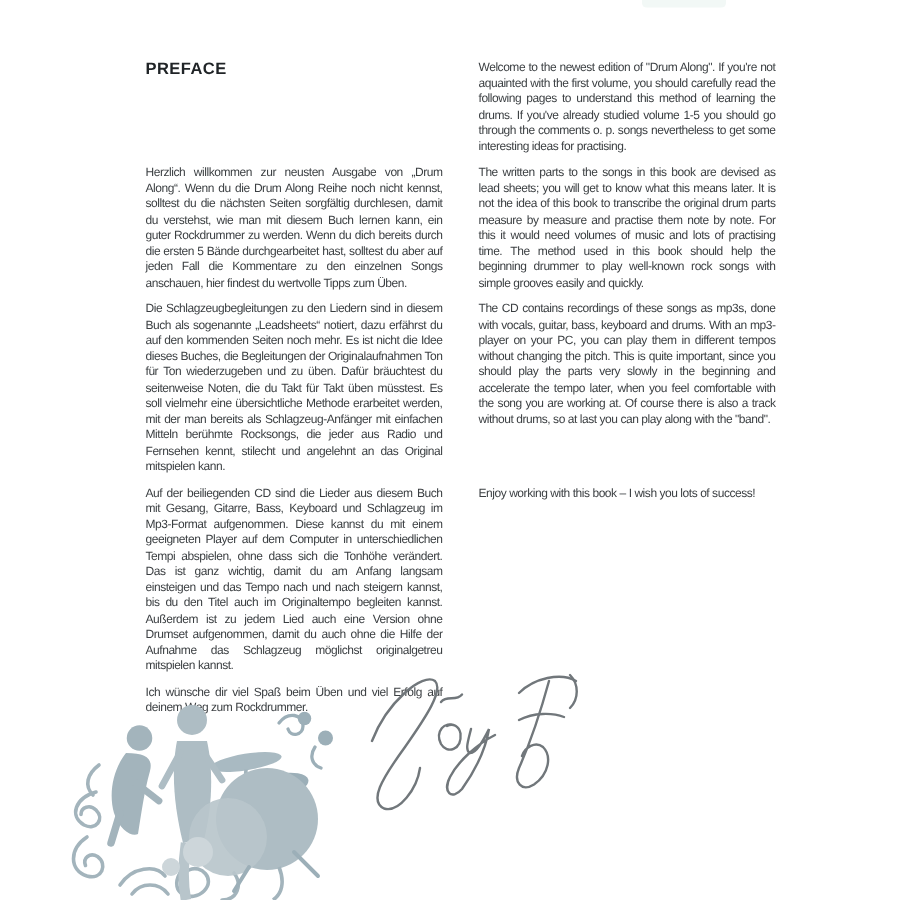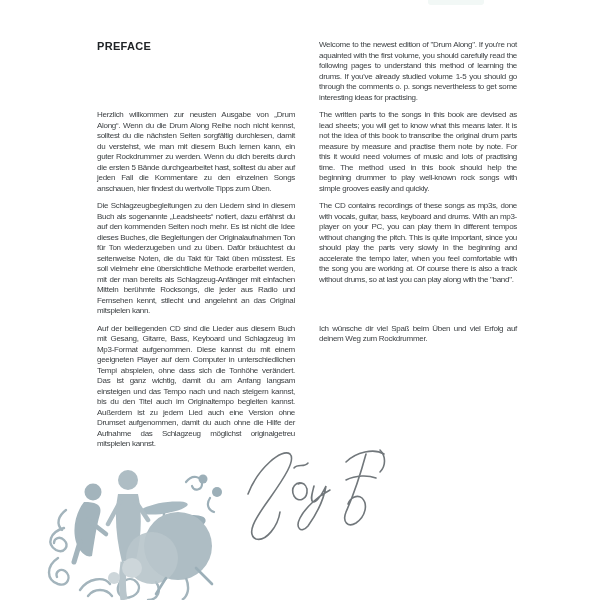--- a/index.html
+++ b/index.html
@@ -56,20 +56,21 @@
 
     <p class="para">Welcome to the newest edition of "Drum Along". If you're not aquainted with the first volume, you should carefully read the following pages to understand this method of learning the drums. If you've already studied volume 1-5 you should go through the comments o. p. songs nevertheless to get some interesting ideas for practising.</p>
     <p class="para">Herzlich willkommen zur neusten Ausgabe von „Drum Along“. Wenn du die Drum Along Reihe noch nicht kennst, solltest du die nächsten Seiten sorgfältig durchlesen, damit du verstehst, wie man mit diesem Buch lernen kann, ein guter Rockdrummer zu werden. Wenn du dich bereits durch die ersten 5 Bände durchgearbeitet hast, solltest du aber auf jeden Fall die Kommentare zu den einzelnen Songs anschauen, hier findest du wertvolle Tipps zum Üben.</p>
 
     <p class="para">The written parts to the songs in this book are devised as lead sheets; you will get to know what this means later. It is not the idea of this book to transcribe the original drum parts measure by measure and practise them note by note. For this it would need volumes of music and lots of practising time. The method used in this book should help the beginning drummer to play well-known rock songs with simple grooves easily and quickly.</p>
     <p class="para">Die Schlagzeugbegleitungen zu den Liedern sind in diesem Buch als sogenannte „Leadsheets“ notiert, dazu erfährst du auf den kommenden Seiten noch mehr. Es ist nicht die Idee dieses Buches, die Begleitungen der Originalaufnahmen Ton für Ton wiederzugeben und zu üben. Dafür bräuchtest du seitenweise Noten, die du Takt für Takt üben müsstest. Es soll vielmehr eine übersichtliche Methode erarbeitet werden, mit der man bereits als Schlagzeug-Anfänger mit einfachen Mitteln berühmte Rocksongs, die jeder aus Radio und Fernsehen kennt, stilecht und angelehnt an das Original mitspielen kann.</p>
 
     <p class="para">The CD contains recordings of these songs as mp3s, done with vocals, guitar, bass, keyboard and drums. With an mp3-player on your PC, you can play them in different tempos without changing the pitch. This is quite important, since you should play the parts very slowly in the beginning and accelerate the tempo later, when you feel comfortable with the song you are working at. Of course there is also a track without drums, so at last you can play along with the "band".</p>
     <p class="para">Auf der beiliegenden CD sind die Lieder aus diesem Buch mit Gesang, Gitarre, Bass, Keyboard und Schlagzeug im Mp3-Format aufgenommen. Diese kannst du mit einem geeigneten Player auf dem Computer in unterschiedlichen Tempi abspielen, ohne dass sich die Tonhöhe verändert. Das ist ganz wichtig, damit du am Anfang langsam einsteigen und das Tempo nach und nach steigern kannst, bis du den Titel auch im Originaltempo begleiten kannst. Außerdem ist zu jedem Lied auch eine Version ohne Drumset aufgenommen, damit du auch ohne die Hilfe der Aufnahme das Schlagzeug möglichst originalgetreu mitspielen kannst.</p>
 
+    <p class="para">Enjoy working with this book – I wish you lots of success!</p>
     <p class="para">Ich wünsche dir viel Spaß beim Üben und viel Erfolg auf deinem Weg zum Rockdrummer.</p>
   </div>
 
   <svg class="illustration" viewBox="0 0 190 150" aria-hidden="true">
     <g fill="none" stroke="#a3b4bc" stroke-width="2.4" stroke-linecap="round">
       <path d="M30,60 C22,66 20,74 26,80"></path>
       <path d="M28,78 C14,82 10,94 20,100 C28,104 34,96 28,90 C24,86 18,88 18,93"></path>
       <path d="M22,108 C10,116 10,130 22,134 C32,137 36,126 29,121 C24,118 19,122 21,127"></path>
       <path d="M44,140 C52,128 68,126 74,134"></path>
       <path d="M84,132 C76,146 92,152 100,144 C108,136 98,126 90,130"></path>

